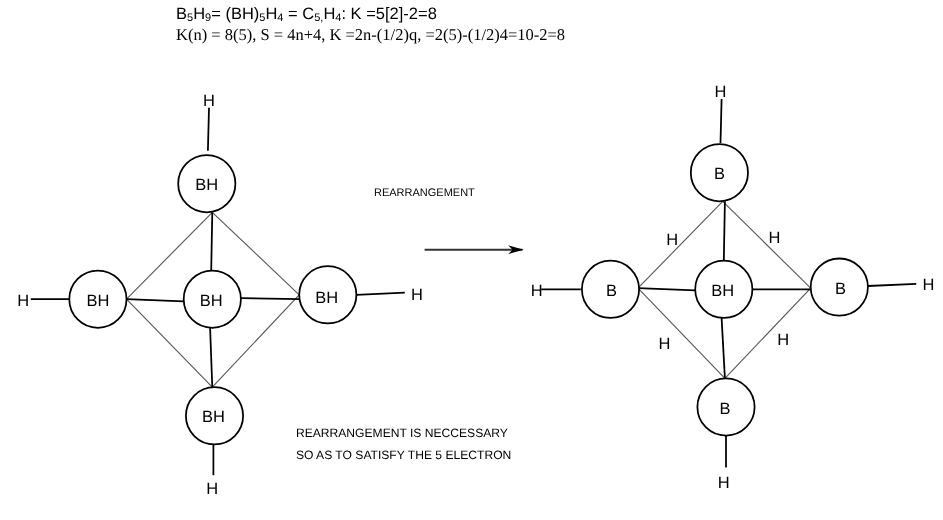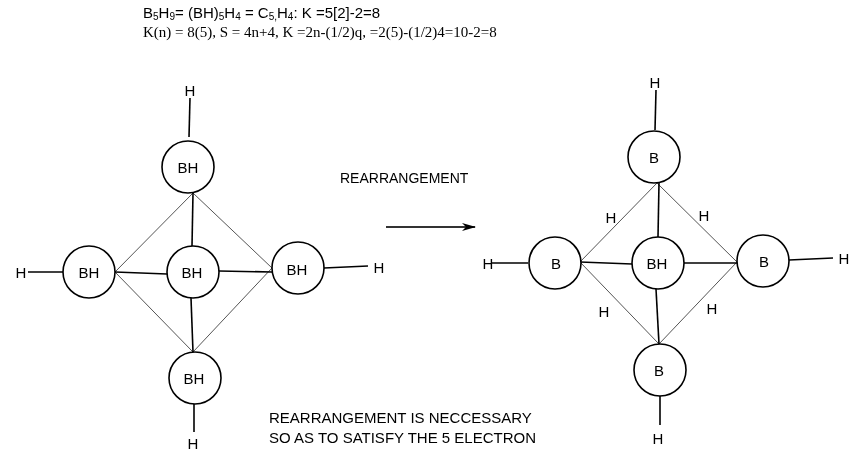--- a/index.html
+++ b/index.html
@@ -1,25 +1,25 @@
 <!DOCTYPE html>
 <html><head>
   <meta charset="utf-8">
   <style>
     html, body { margin: 0; padding: 0; background: #ffffff; }
     body { width: 857px; height: 473px; position: relative; overflow: hidden;
            font-family: "Liberation Sans", sans-serif; color: #000; }
-    .formula { position: absolute; left: 143px; font-size: 15px; line-height: 18px; white-space: nowrap; }
+    .formula { position: absolute; left: 160px; font-size: 15px; line-height: 18px; white-space: nowrap; }
     .formula sub { font-size: 10px; vertical-align: -2px; }
     #f1 { top: 4px; }
     #f2 { top: 23px; font-family: Liberation Serif, serif; }
     svg { position: absolute; left: 0; top: 0; }
     svg text { font-family: "Liberation Sans", sans-serif; fill: #000; }
-    .note { position: absolute; left: 269px; top: 408px; font-size: 15px; line-height: 20px; }
-    .arrow-label { position: absolute; left: 340px; top: 170px; font-size: 14px; }
+    .note { position: absolute; left: 269px; top: 384px; font-size: 11px; line-height: 20px; }
+    .arrow-label { position: absolute; left: 340px; top: 170px; font-size: 10px; }
   </style>
 </head>
 <body>
 
 <div class="formula" id="f1">B<sub>5</sub>H<sub>9</sub>= (BH)<sub>5</sub>H<sub>4</sub> = C<sub>5,</sub>H<sub>4</sub>: K =5[2]-2=8</div>
 <div class="formula" id="f2">K(n) = 8(5), S = 4n+4, K =2n-(1/2)q, =2(5)-(1/2)4=10-2=8</div>
 
 <div class="arrow-label">REARRANGEMENT</div>
 
 <div class="note">

